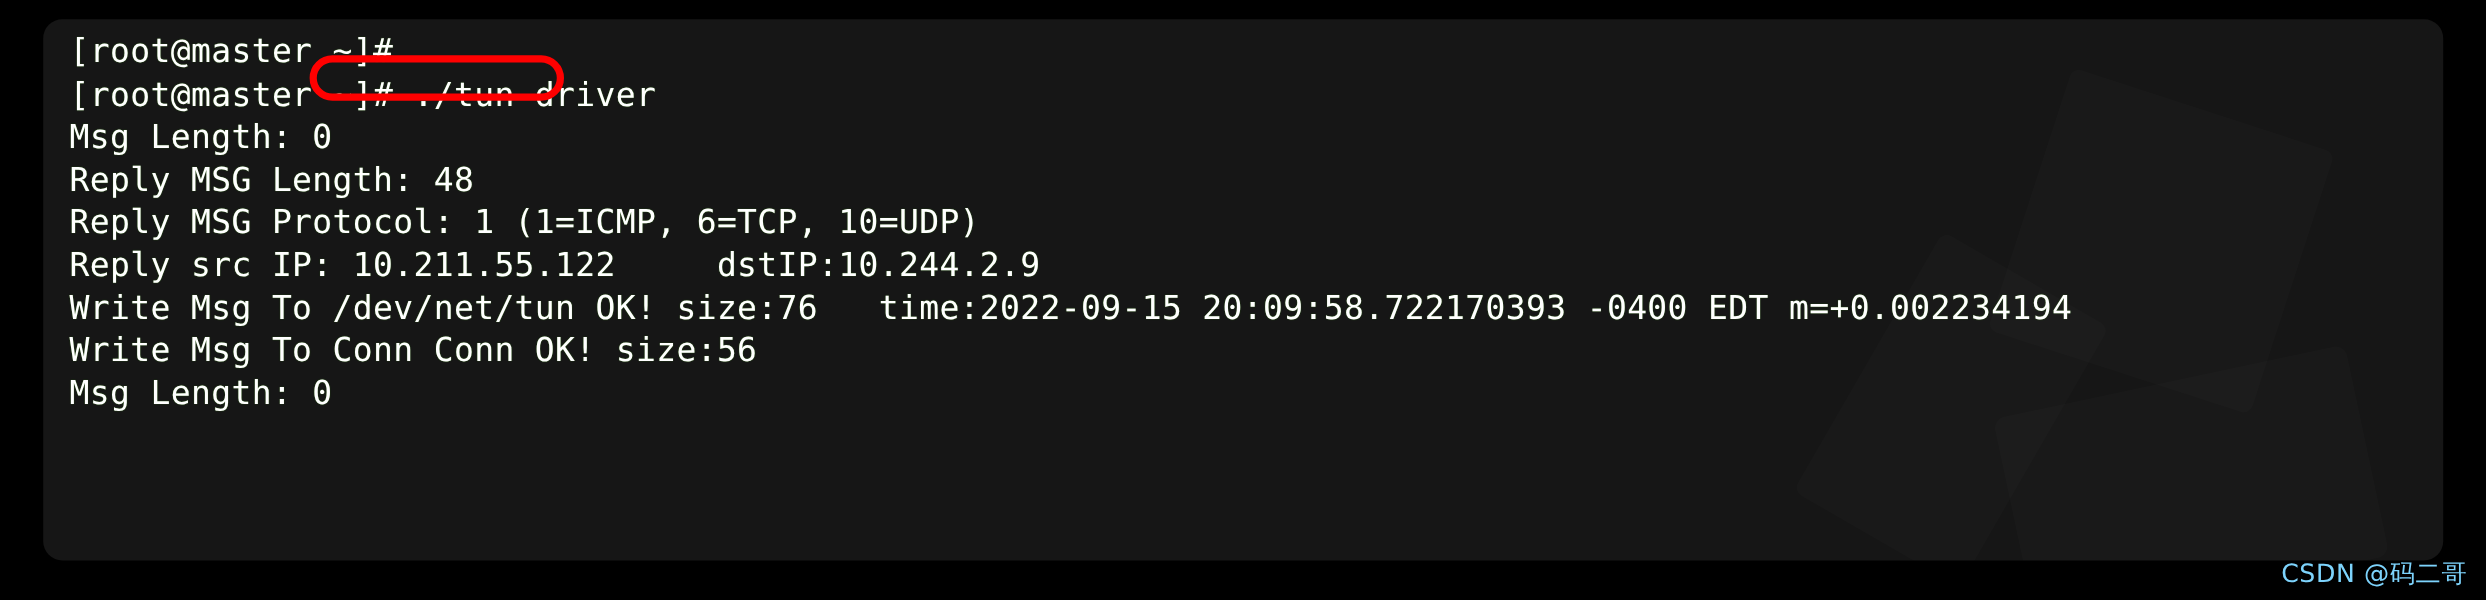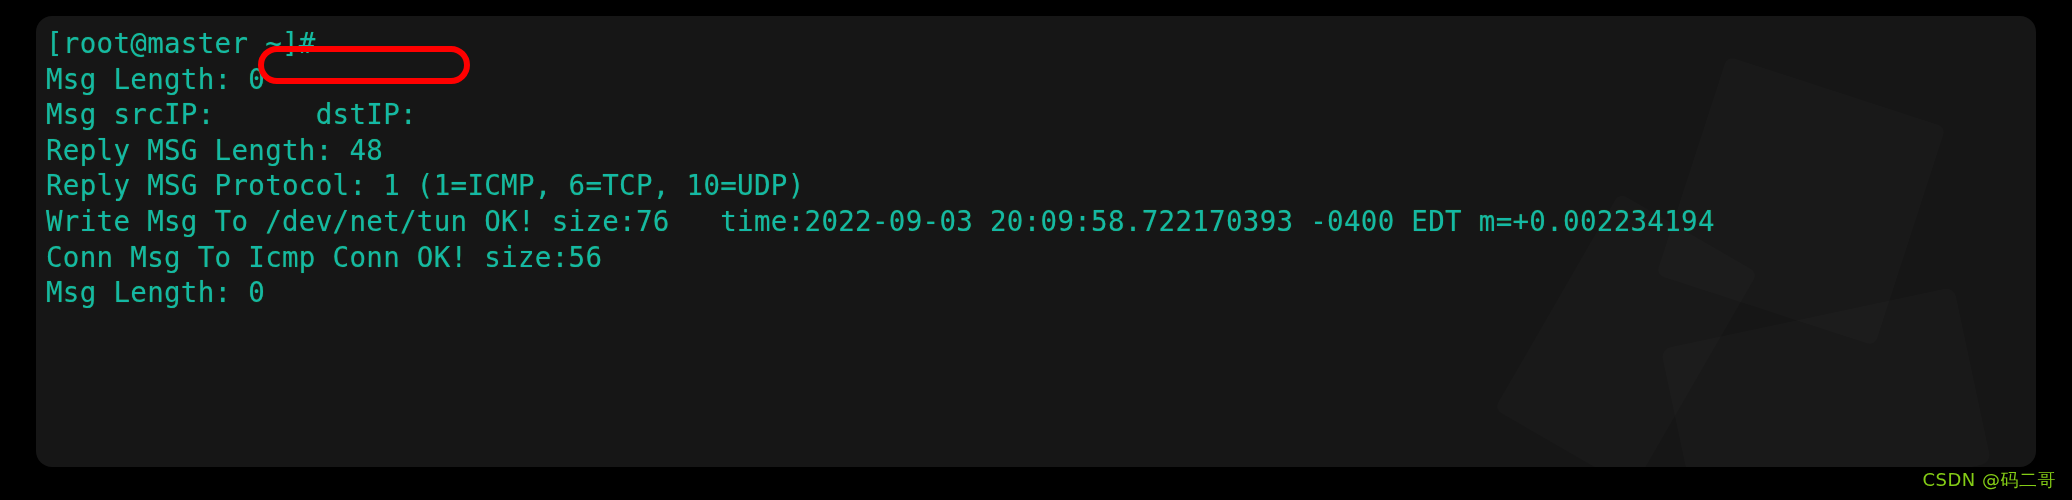--- a/index.html
+++ b/index.html
@@ -62,27 +62,27 @@
   #terminal-output {
     position: absolute;
     left: 0;
     top: 0;
     width: 100%;
     padding: 10px 0 0 0;
     box-sizing: border-box;
   }
 
   .term-line {
-    color: #14b8a6;
+    color: #ffffff;
     font-family: "DejaVu Sans Mono", "Liberation Mono", monospace;
     font-size: 27.5px;
     line-height: 35.6px;
     letter-spacing: 0.3px;
     white-space: pre;
-    padding-left: 10px;
+    padding-left: 22px;
     text-shadow: 0 0 1px rgba(92,230,25,0.45);
   }
 
   
   #annotation-box {
     position: absolute;
     left: 258px;
     top: 46px;
     width: 212px;
     height: 38px;
@@ -91,46 +91,47 @@
     box-sizing: border-box;
     pointer-events: none;
     z-index: 5;
   }
 
   
   #watermark {
     position: absolute;
     right: 16px;
     bottom: 8px;
-    color: #84cc16;
+    color: #7dd3fc;
     font-family: "DejaVu Sans", "Liberation Sans", sans-serif;
-    font-size: 18px;
+    font-size: 21px;
     letter-spacing: 0.5px;
     white-space: pre;
   }
 </style>
 </head>
 <body>
 
 <div id="screenshot">
 
   <div id="terminal-window">
 
     <div class="bg-ghost g1"></div>
     <div class="bg-ghost g2"></div>
     <div class="bg-ghost g3"></div>
 
     <div id="terminal-output">
       <div class="term-line">[root@master ~]# </div>
+      <div class="term-line">[root@master ~]# ./tun-driver</div>
       <div class="term-line">Msg Length: 0</div>
-      <div class="term-line">Msg srcIP:      dstIP:</div>
       <div class="term-line">Reply MSG Length: 48</div>
       <div class="term-line">Reply MSG Protocol: 1 (1=ICMP, 6=TCP, 10=UDP)</div>
-      <div class="term-line">Write Msg To /dev/net/tun OK! size:76   time:2022-09-03 20:09:58.722170393 -0400 EDT m=+0.002234194</div>
-      <div class="term-line">Conn Msg To Icmp Conn OK! size:56</div>
+      <div class="term-line">Reply src IP: 10.211.55.122     dstIP:10.244.2.9</div>
+      <div class="term-line">Write Msg To /dev/net/tun OK! size:76   time:2022-09-15 20:09:58.722170393 -0400 EDT m=+0.002234194</div>
+      <div class="term-line">Write Msg To Conn Conn OK! size:56</div>
       <div class="term-line">Msg Length: 0</div>
     </div>
 
   </div>
 
   <div id="annotation-box"></div>
 
   <div id="watermark">CSDN @码二哥</div>
 
 </div>

